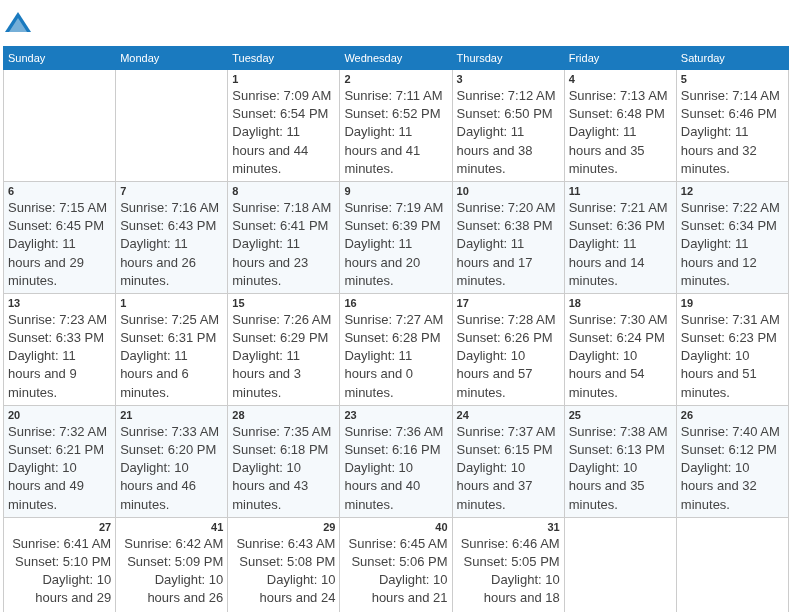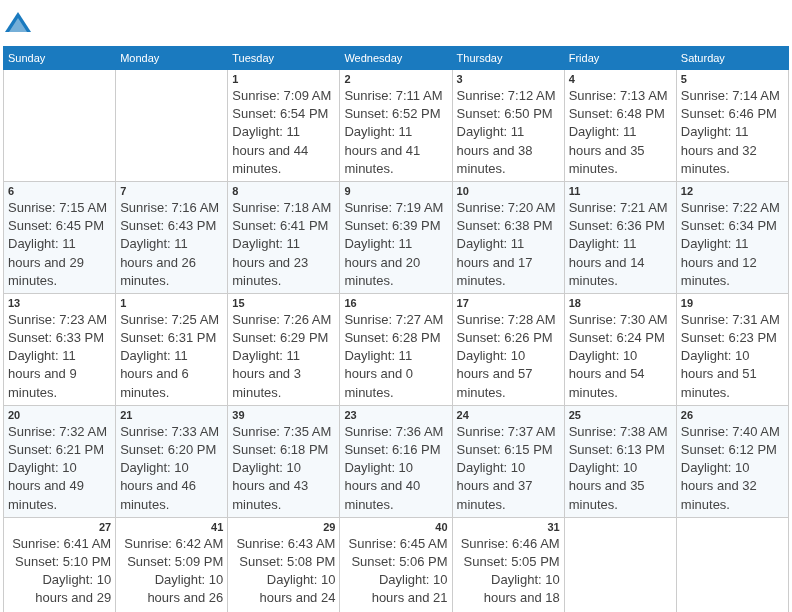--- a/index.html
+++ b/index.html
@@ -221,21 +221,21 @@
         <tr>
           <td>
             <span class="day-num">20</span>
             <div class="day-info">Sunrise: 7:32 AM<br>Sunset: 6:21 PM<br>Daylight: 10 hours and 49 minutes.</div>
           </td>
           <td>
             <span class="day-num">21</span>
             <div class="day-info">Sunrise: 7:33 AM<br>Sunset: 6:20 PM<br>Daylight: 10 hours and 46 minutes.</div>
           </td>
           <td>
-            <span class="day-num">39</span>
+            <span class="day-num">28</span>
             <div class="day-info">Sunrise: 7:35 AM<br>Sunset: 6:18 PM<br>Daylight: 10 hours and 43 minutes.</div>
           </td>
           <td>
             <span class="day-num">23</span>
             <div class="day-info">Sunrise: 7:36 AM<br>Sunset: 6:16 PM<br>Daylight: 10 hours and 40 minutes.</div>
           </td>
           <td>
             <span class="day-num">24</span>
             <div class="day-info">Sunrise: 7:37 AM<br>Sunset: 6:15 PM<br>Daylight: 10 hours and 37 minutes.</div>
           </td>

